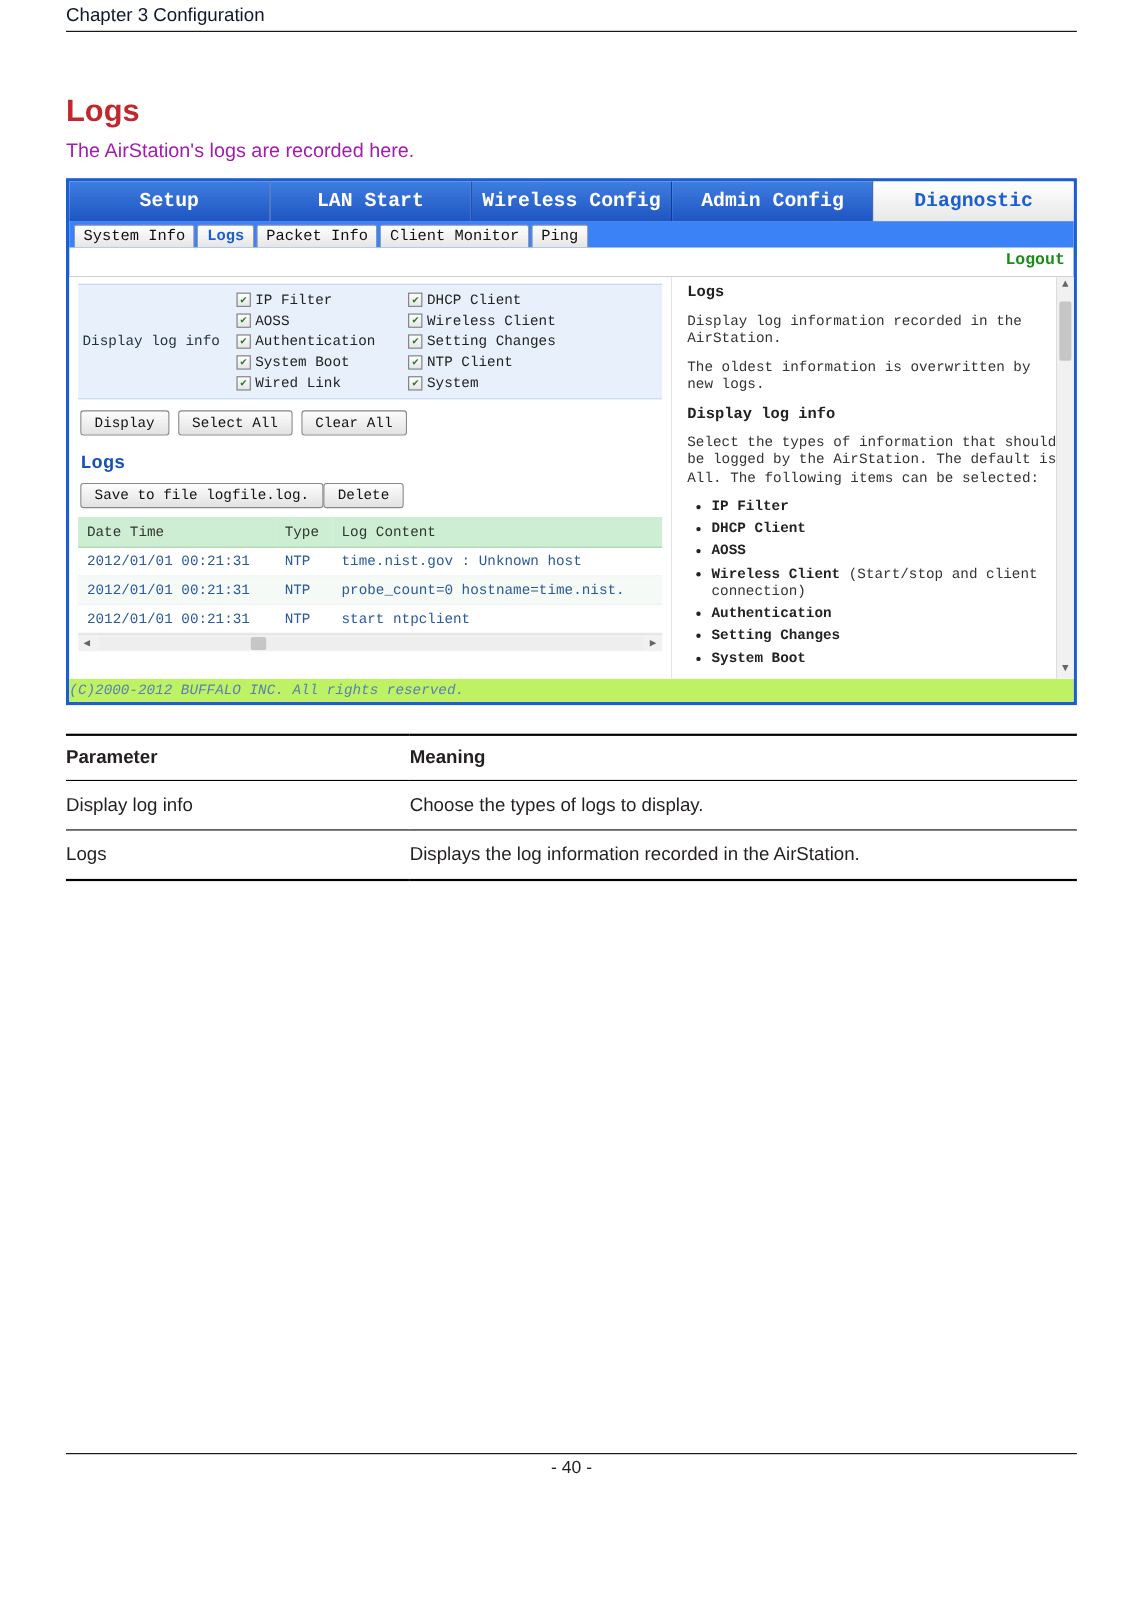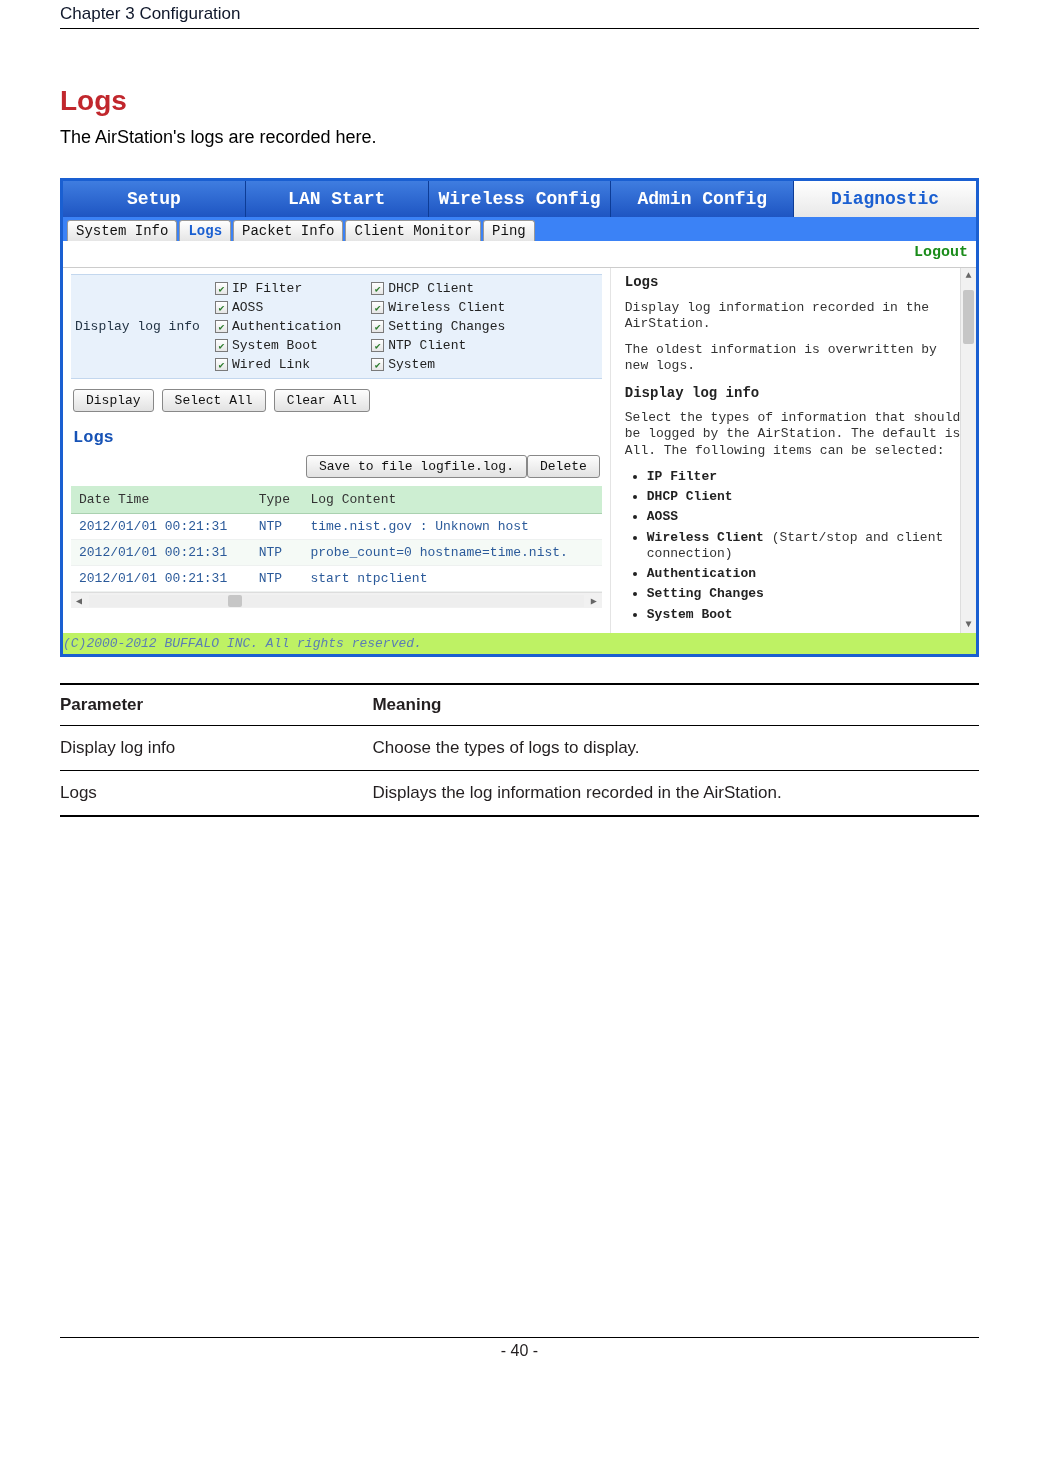--- a/index.html
+++ b/index.html
@@ -1,21 +1,21 @@
 <!DOCTYPE html>
 <html><head>
 <meta charset="utf-8">
 <style>
   * { box-sizing: border-box; margin: 0; padding: 0; }
   body { font-family: "Myriad Pro", "Segoe UI", Arial, sans-serif; font-size: 15px; color: #222; width: 1039px; padding: 0 60px; }
 
   
   .chapter-line { border-bottom: 1px solid #000; padding: 4px 0 4px 0; margin-bottom: 56px; font-size: 17px; font-weight: 400; color:#0f172a; }
   .section-title { color: #c1272d; font-size: 28px; font-weight: 700; margin-bottom: 10px; }
-  .section-sub { font-size: 18px; font-weight: 400; color:#000000; margin-bottom: 30px; }
+  .section-sub { font-size: 18px; font-weight: 400; color:#a21caf; margin-bottom: 14px; }
 
   
   .ui { border: 3px solid #1a5fd1; width: 100%; margin-bottom: 26px; font-family: Liberation Mono, monospace; font-size: 13px; color:#222; }
 
   
   .main-tabs { display:flex; }
   .main-tab { flex:1; text-align:center; padding:8px 0; font-weight:700; color:#fff; font-size:18px;
     background: linear-gradient(#3f7de0,#1e55c2); border-right: 1px solid #0d3c96; cursor:pointer; }
   .main-tab:last-child { border-right:none; }
   .main-tab.active { background: linear-gradient(#fff,#e8e8e8); color:#1a5fd1; }
@@ -43,21 +43,21 @@
   .dli-cols { display:flex; gap:30px; }
   .dli-col { display:flex; flex-direction:column; gap:4px; }
   .chk { display:flex; align-items:center; gap:4px; }
   .chkbox { width:13px; height:13px; border:1px solid #7a7a7a; background: linear-gradient(#fff,#e6e6e6); display:inline-flex; align-items:center; justify-content:center; font-size:10px; color:#2a5; }
   .chkbox::after { content:"✔"; color:#2a7a2a; font-size:10px; }
 
   .btn-row { display:flex; gap:8px; padding:10px 0 14px 2px;}
   .btn { background:linear-gradient(#fdfdfd,#e2e2e2); border:1px solid #888; border-radius:3px; padding:3px 12px; font-size:13px; color:#111; cursor:pointer; font-family:inherit; }
 
   .logs-head { color:#1753b6; font-weight:700; font-size:17px; margin:2px 0 8px 2px; }
-  .logs-toolbar { display:flex; justify-content:flex-end; padding:0 2px 8px 2px;}
+  .logs-toolbar { display:flex; justify-content:flex-start; padding:0 2px 8px 2px;}
 
   table.log-table { width:100%; border-collapse: collapse; font-size:13px; }
   table.log-table th { background:#cdeed2; text-align:left; font-weight:400; color:#333; padding:6px 8px; border-bottom:1px solid #aad1b0;}
   table.log-table td { padding:5px 8px; color:#2b5a9a; border-bottom:1px solid #eef1f0;}
   table.log-table tr:nth-child(even) td { background:#f5faf6; }
 
   
   .scroll-v { position:absolute; right:0; top:0; bottom:0; width:16px; background:#f1f1f1; border-left:1px solid #ddd;}
   .scroll-v .thumb { position:absolute; left:2px; right:2px; top:22px; height:54px; background:#c6c6c6; border-radius:2px;}
   .scroll-v .arrow { position:absolute; left:0; right:0; height:16px; text-align:center; font-size:10px; color:#666; line-height:16px;}

